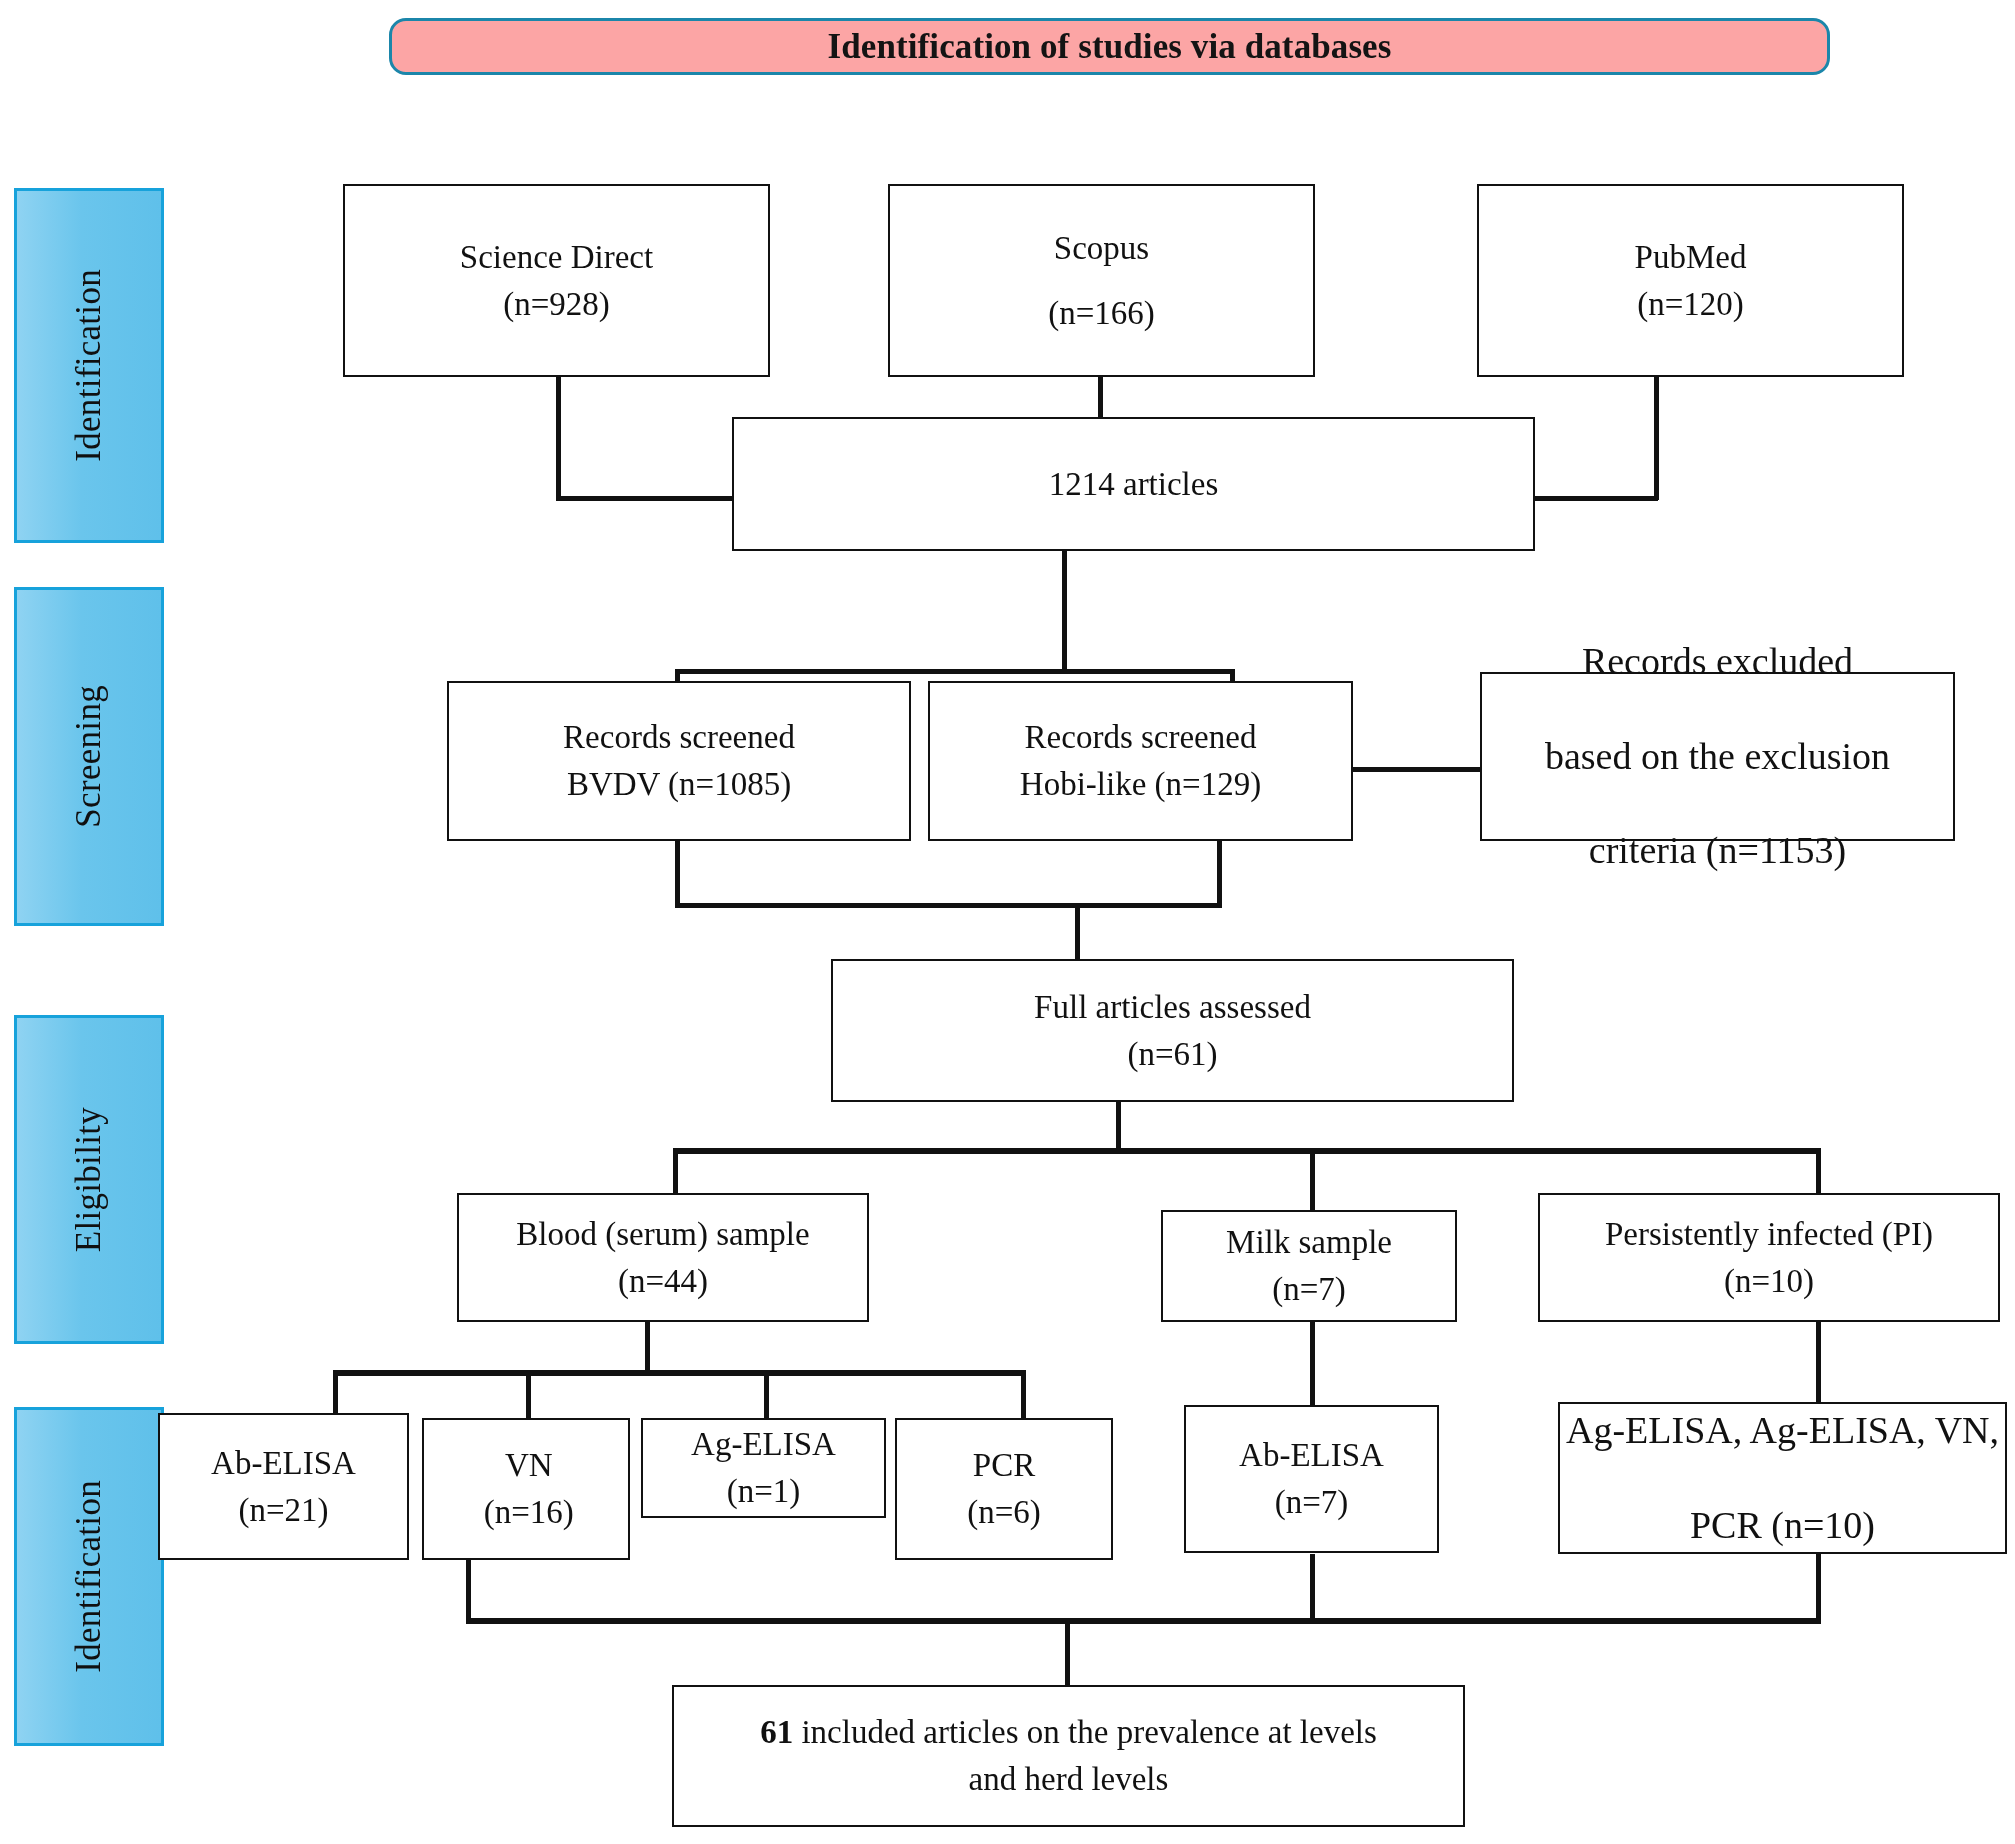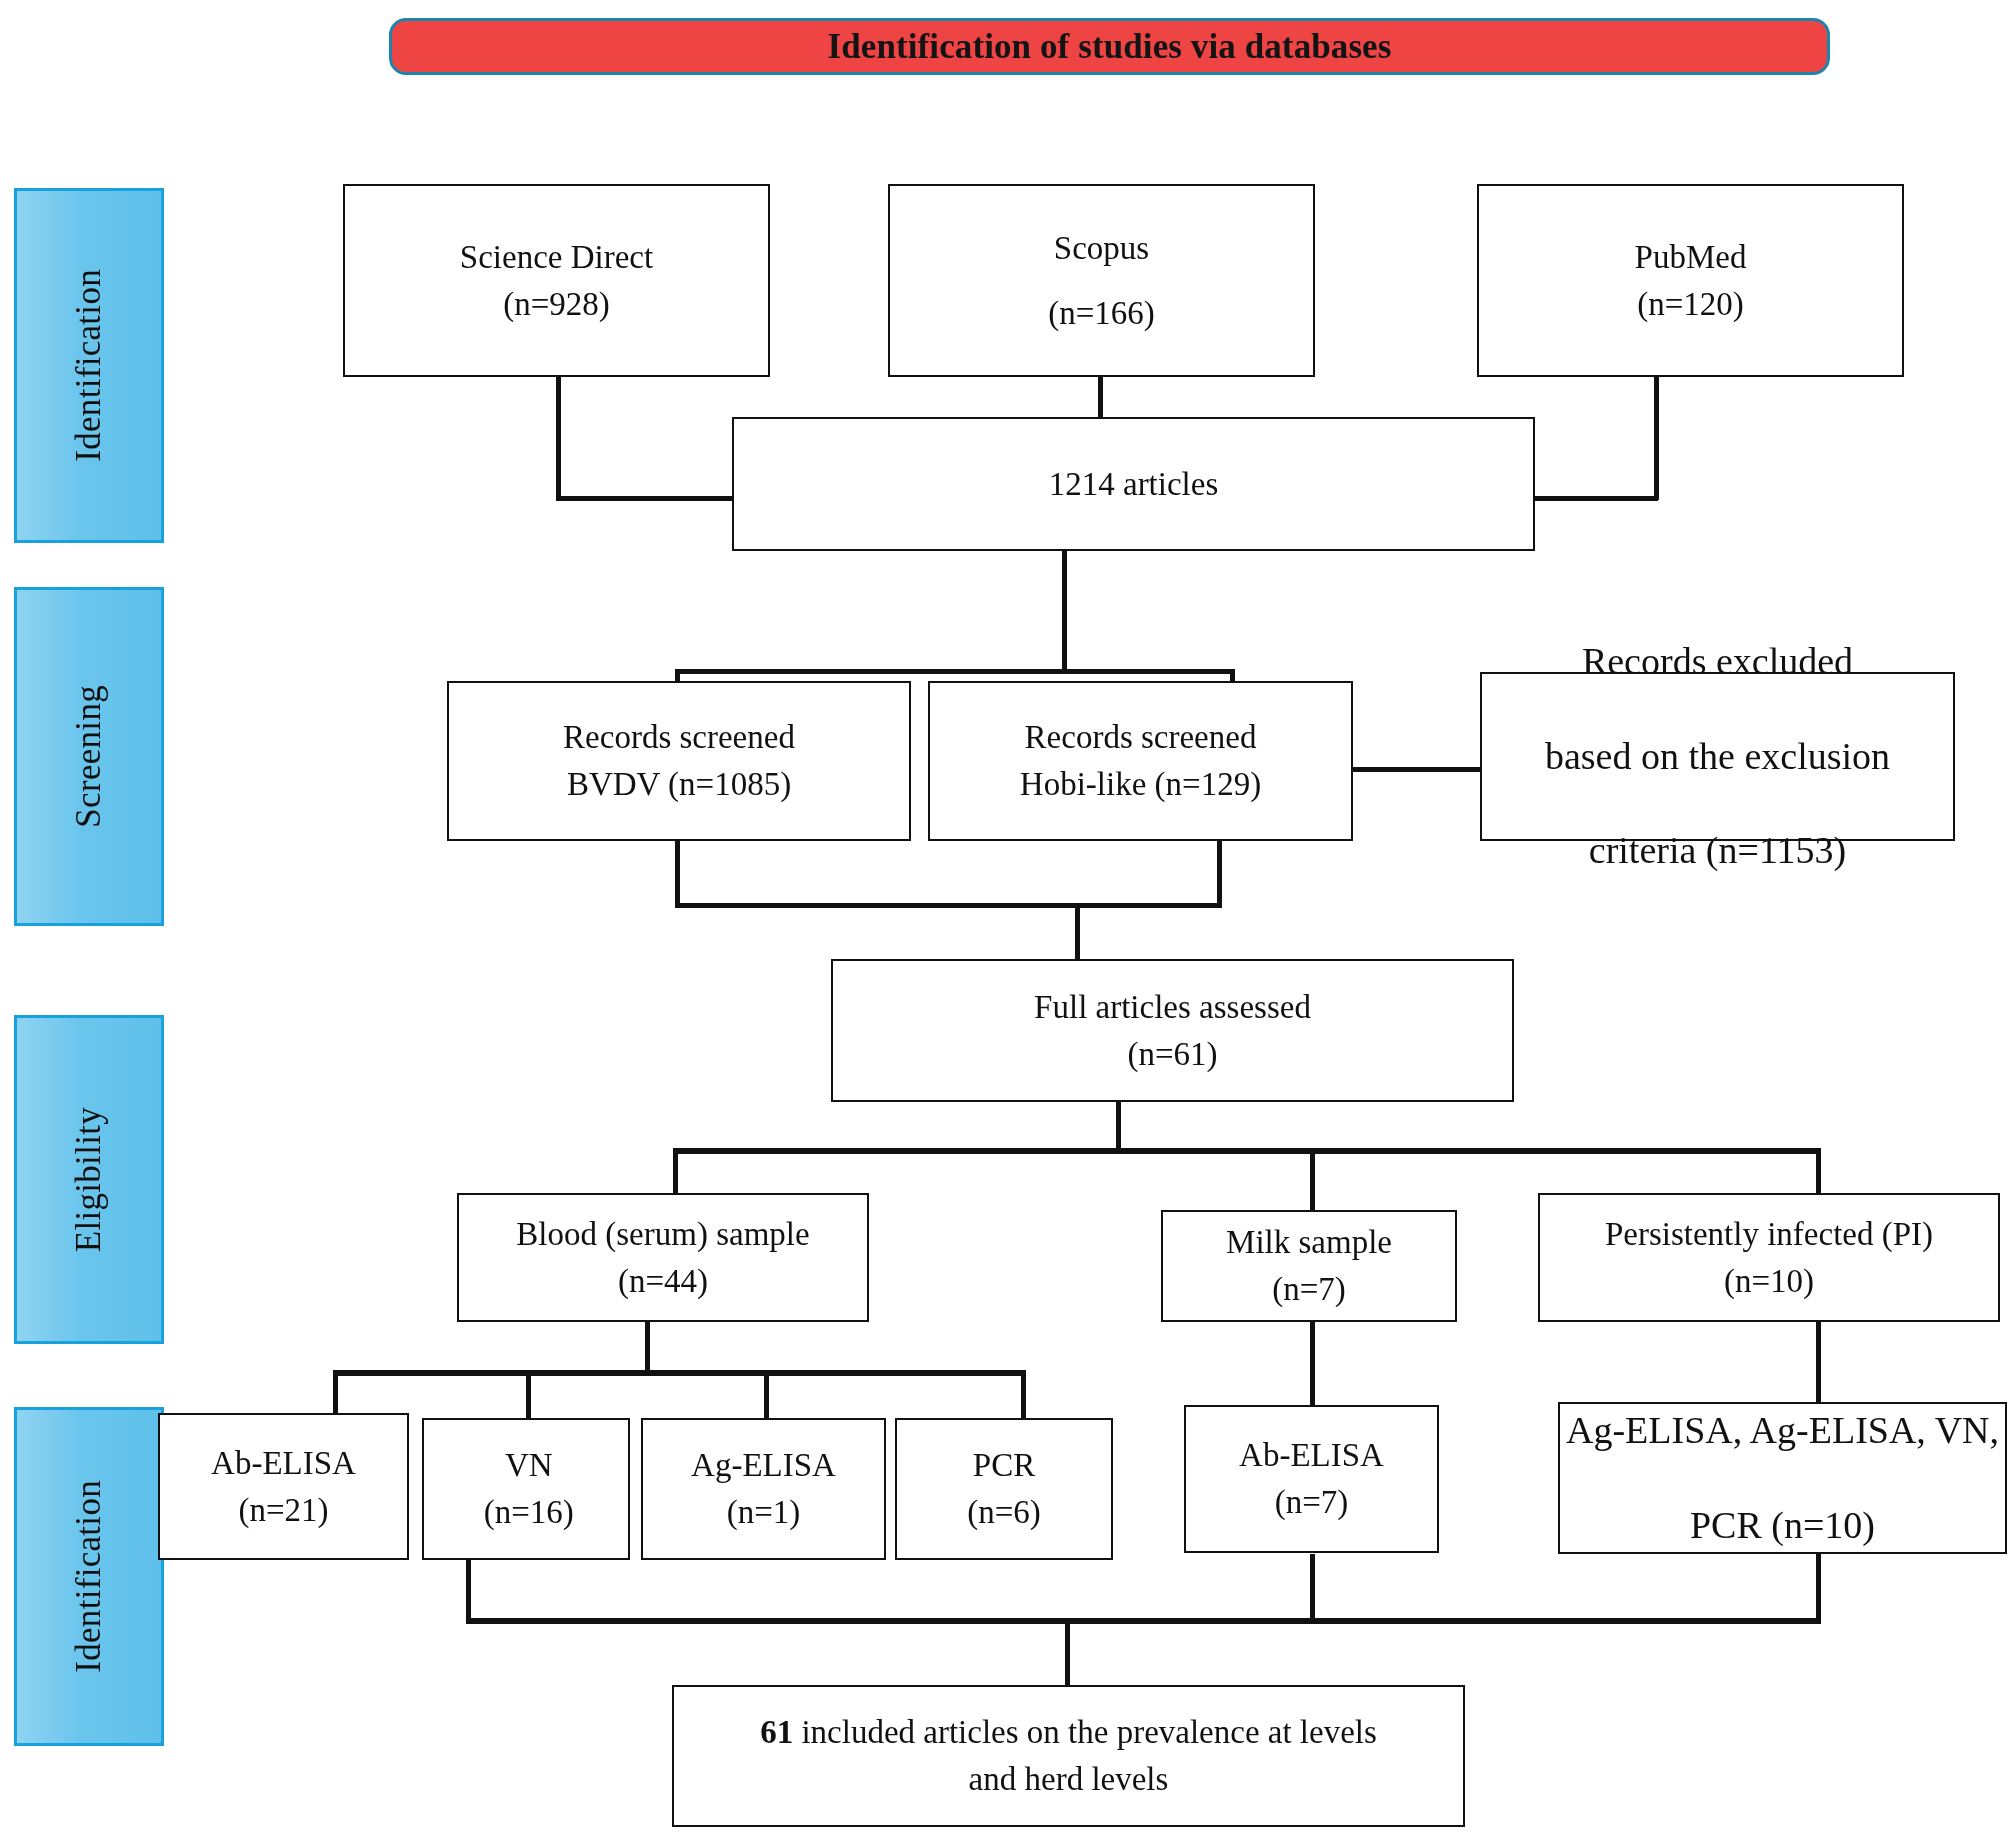--- a/index.html
+++ b/index.html
@@ -2,21 +2,21 @@
 <html style="font-size:10.4px"><head>
 <meta charset="utf-8">
 <style>
   html,body{margin:0;padding:0;background:#ffffff;}
   body{font-family:"Liberation Serif", serif;}
   #stage{position:relative;width:2015px;height:1844px;background:#ffffff;overflow:hidden;}
 
   
   .banner{
     position:absolute;
-    background:#ef4444;
+    background:#fca5a5;
     border:3.3px solid #1B86AA;
     border-radius:17px;
     display:flex;align-items:center;justify-content:center;
     box-sizing:border-box;
     font-weight:bold;
     color:#141414;
     letter-spacing:0.1px;
   }
 
   
@@ -182,21 +182,21 @@
   <div class="node f50" style="left:158px;top:1413px;width:251px;height:147px;">
     <span class="ln">Ab-ELISA</span>
     <span class="ln">(n=21)</span>
   </div>
 
   <div class="node f50" style="left:422px;top:1418px;width:208px;height:142px;padding-left:12px;">
     <span class="ln">VN</span>
     <span class="ln">(n=16)</span>
   </div>
 
-  <div class="node f50" style="left:641px;top:1418px;width:245px;height:142px;">
+  <div class="node f50" style="left:641px;top:1418px;width:245px;height:100px;">
     <span class="ln">Ag-ELISA</span>
     <span class="ln">(n=1)</span>
   </div>
 
   <div class="node f50" style="left:895px;top:1418px;width:218px;height:142px;">
     <span class="ln">PCR</span>
     <span class="ln">(n=6)</span>
   </div>
 
   <div class="node f50" style="left:1184px;top:1405px;width:255px;height:148px;">

